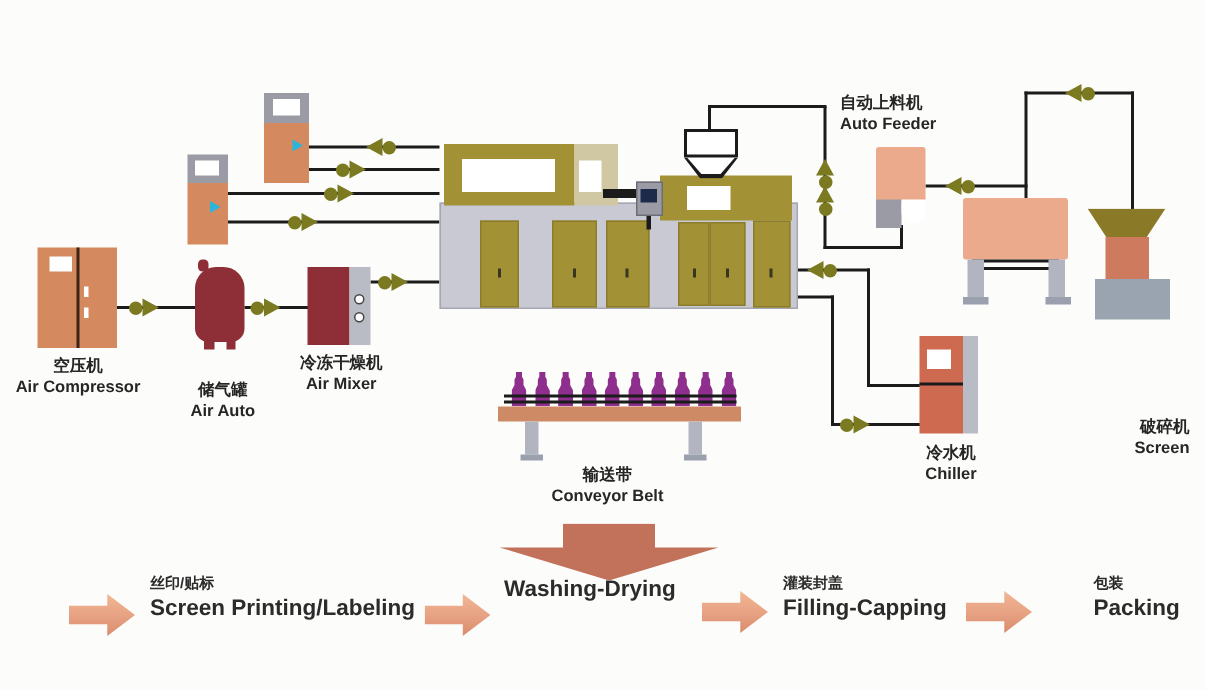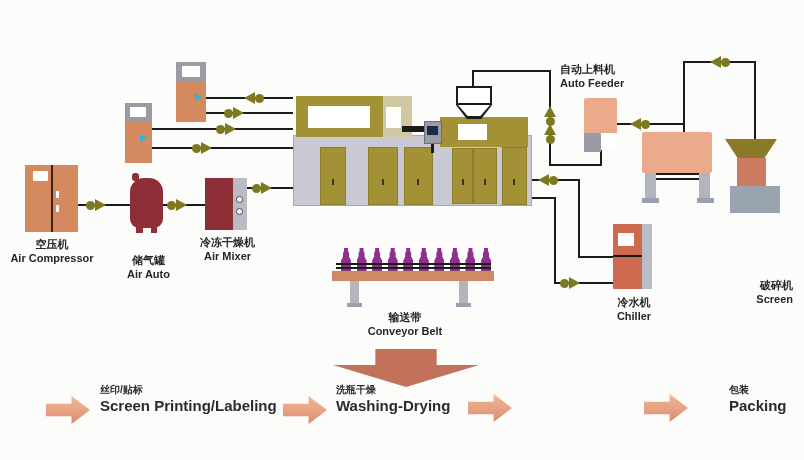--- a/index.html
+++ b/index.html
@@ -268,25 +268,28 @@
   <div class="big-arrow" style="left:333px;top:349px;width:146px;height:38px;"></div>
 
   <div class="flow-arrow" style="left:46px;top:396px;"></div>
   <div class="step-text" style="left:100px;top:384px;">
     <div class="cn">丝印/贴标</div>
     <div class="en">Screen Printing/Labeling</div>
   </div>
 
   <div class="flow-arrow" style="left:283px;top:396px;"></div>
   <div class="step-text" style="left:336px;top:384px;">
-    <div class="cn">洗瓶干燥</div>
     <div class="en">Washing-Drying</div>
   </div>
 
   <div class="flow-arrow" style="left:468px;top:394px;"></div>
+  <div class="step-text" style="left:522px;top:384px;">
+    <div class="cn">灌装封盖</div>
+    <div class="en">Filling-Capping</div>
+  </div>
 
   <div class="flow-arrow" style="left:644px;top:394px;"></div>
   <div class="step-text" style="left:729px;top:384px;">
     <div class="cn">包装</div>
     <div class="en">Packing</div>
   </div>
 
 </div>
 
 </body></html>

